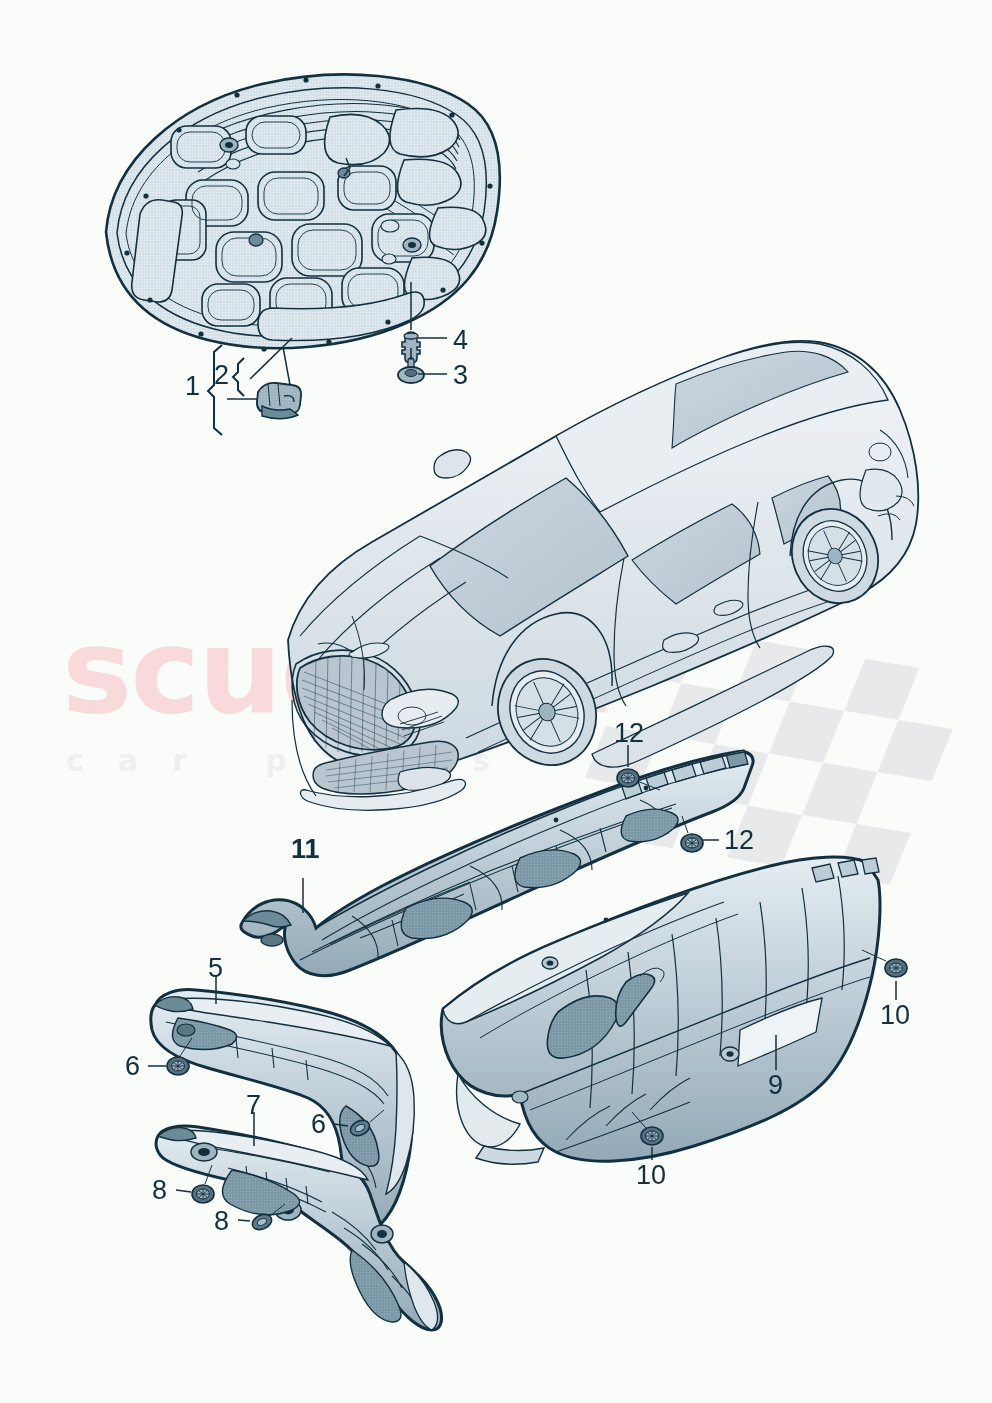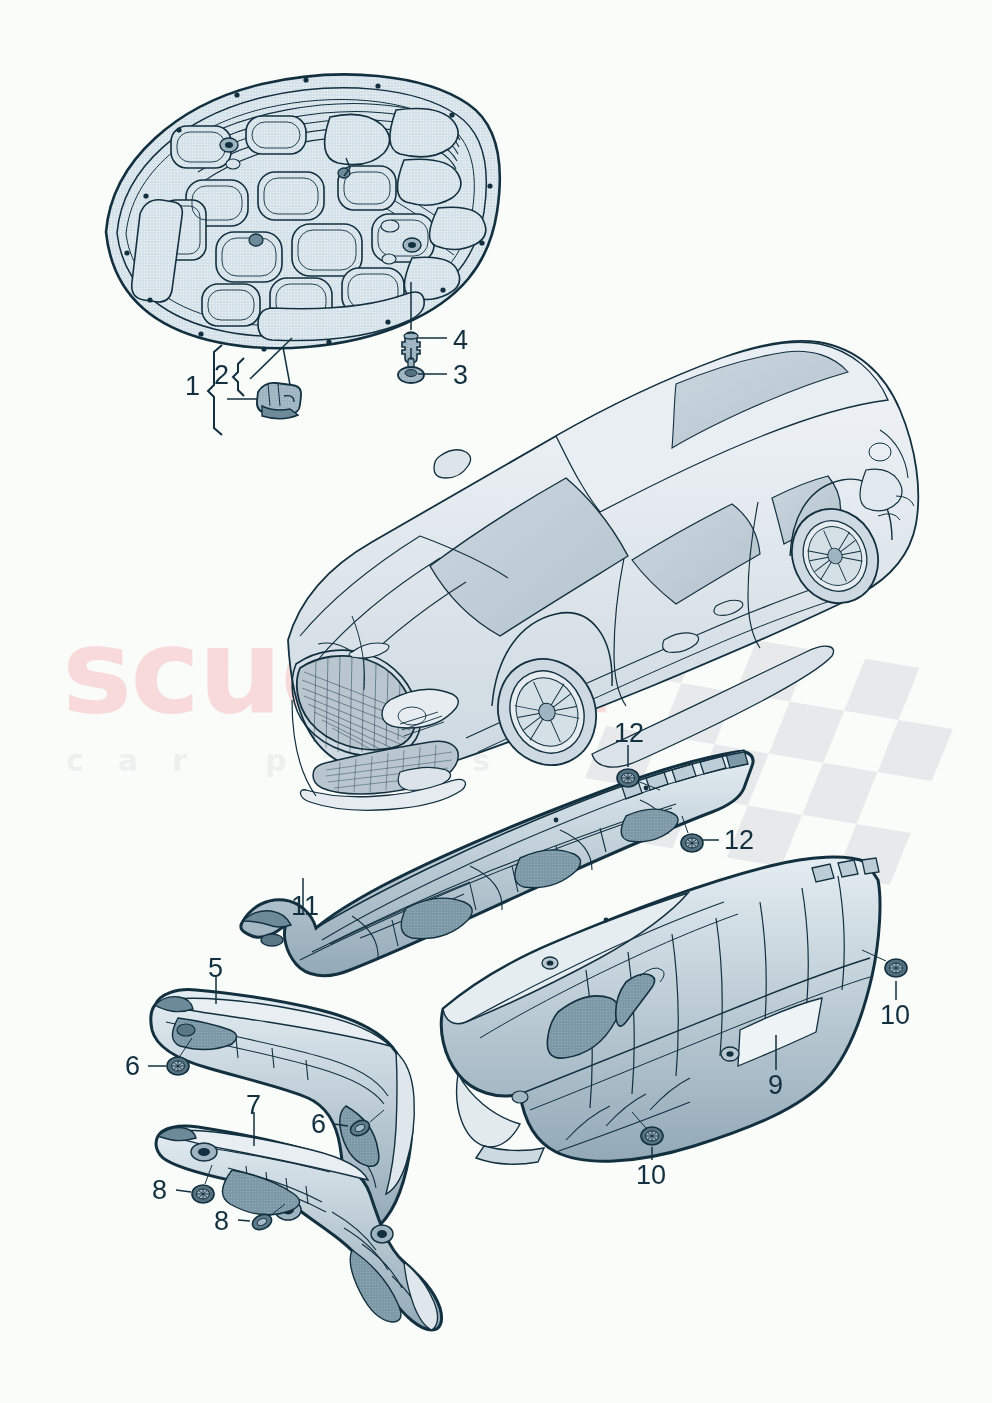--- a/index.html
+++ b/index.html
@@ -631,17 +631,17 @@
   <div class="callout" style="left:453px;top:327px;">4</div>
   <div class="callout" style="left:208px;top:955px;">5</div>
   <div class="callout" style="left:125px;top:1053px;">6</div>
   <div class="callout" style="left:311px;top:1111px;">6</div>
   <div class="callout" style="left:246px;top:1092px;">7</div>
   <div class="callout" style="left:152px;top:1177px;">8</div>
   <div class="callout" style="left:214px;top:1208px;">8</div>
   <div class="callout" style="left:768px;top:1072px;">9</div>
   <div class="callout" style="left:880px;top:1002px;">10</div>
   <div class="callout" style="left:636px;top:1162px;">10</div>
-  <div class="callout" style="left:291px;top:893px;">11</div>
+  <div class="callout" style="left:291px;top:836px;font-weight:bold;">11</div>
   <div class="callout" style="left:614px;top:720px;">12</div>
   <div class="callout" style="left:724px;top:827px;">12</div>
 
 </div>
 
 </body></html>

